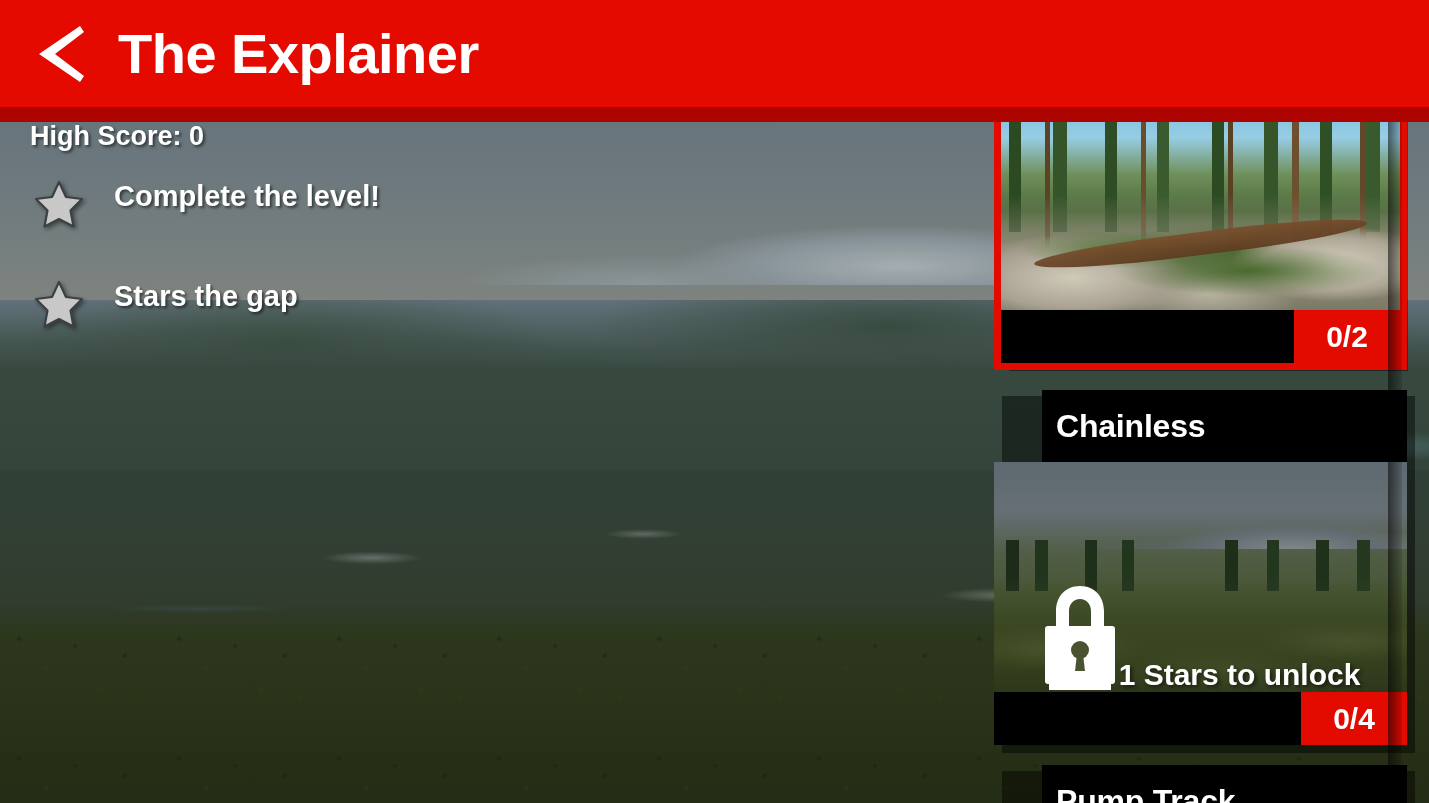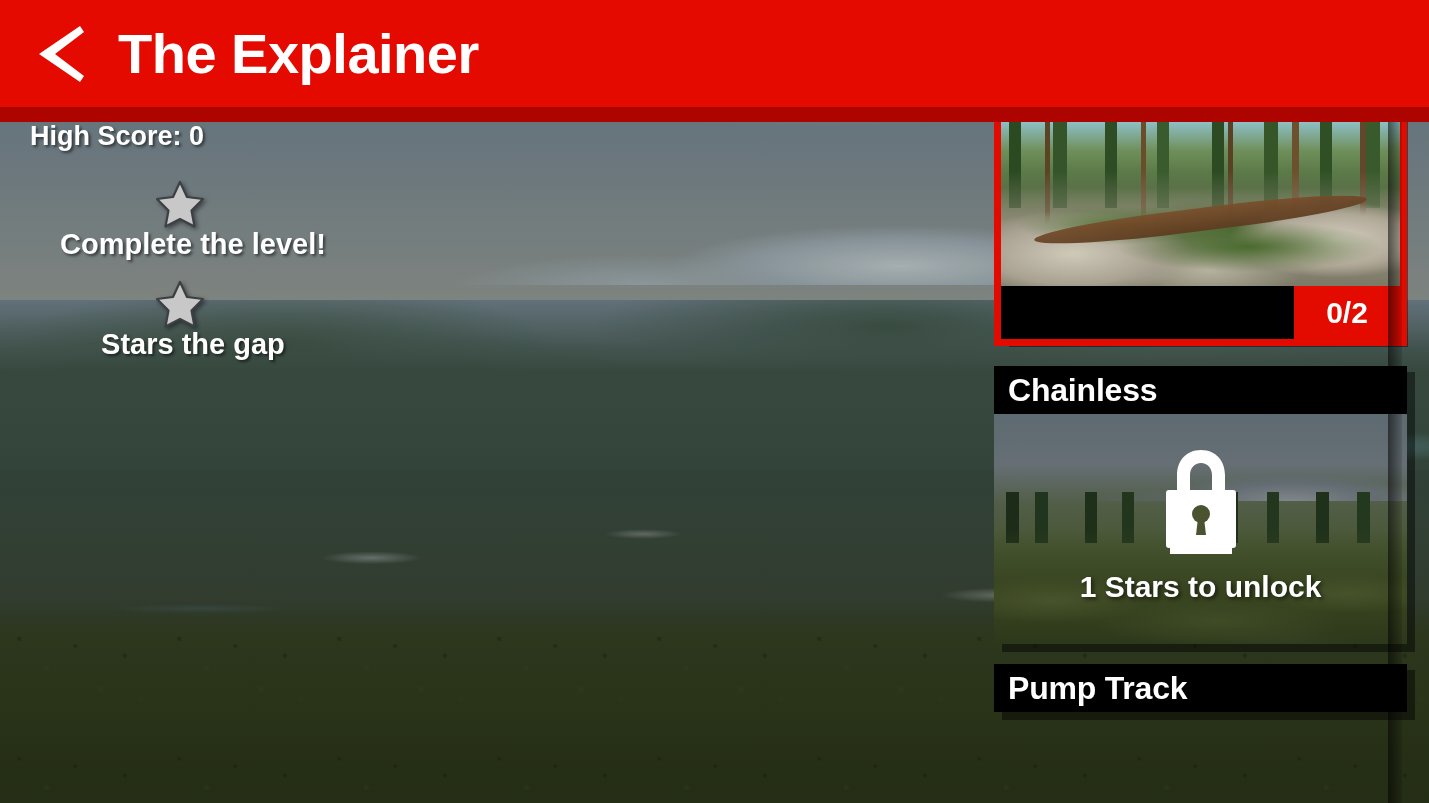--- a/index.html
+++ b/index.html
@@ -109,21 +109,21 @@
   }
 
   
   #level-info { position:absolute; top:122px; left:30px; z-index:15; }
   .stat-line {
     color:#ffffff; font-size:27px; font-weight:700; line-height:1.1;
     margin-bottom:6px; text-shadow:2px 2px 3px rgba(0,0,0,.55);
     white-space:nowrap;
   }
   #objectives { margin-top:28px; }
-  .objective { display:flex; align-items:center; height:62px; margin-bottom:38px;flex-direction:column; }
+  .objective { display:flex; align-items:flex-start; height:62px; margin-bottom:38px; }
   .objective .star { width:50px; height:48px; flex:none; margin-left:4px; }
   .objective .star svg { display:block; filter:drop-shadow(2px 2px 2px rgba(0,0,0,.45)); }
   .objective-label {
     margin-left:30px; color:#ffffff; font-size:29px; font-weight:700;
     text-shadow:2px 2px 3px rgba(0,0,0,.55); white-space:nowrap;
   }
 
   
   #level-list {
     position:absolute; top:0; left:988px; width:454px; height:803px;
@@ -131,22 +131,22 @@
   }
   .level-card { position:relative; width:413px; margin:0 0 20px 6px; }
   .level-card.selected {
     border:7px solid #e30a00; padding:0; margin-left:6px; width:413px;
   }
   .card-shadow {
     position:absolute; top:6px; left:8px; right:-8px; bottom:-8px;
     background:rgba(0,0,0,.45); z-index:-1;
   }
   .card-title-bar {
-    background:#000000; height:48px; display:flex; align-items:center;
-    padding:0 0 0 14px; overflow:hidden;
+    background:#000000; height:72px; display:flex; align-items:center;
+    padding:0 0 0 14px; overflow:hidden;margin-left:48px;
   }
   .card-title {
     color:#ffffff; font-size:32px; font-weight:700; line-height:1;
     white-space:nowrap; letter-spacing:-.2px;
   }
   .card-thumb { position:relative; width:100%; height:205px; overflow:hidden; }
 
   
   .thumb-forest {
     background:
@@ -227,21 +227,21 @@
       radial-gradient(ellipse 130px 30px at 14% 62%, #6d7f43 0%, rgba(109,127,67,0) 76%),
       radial-gradient(ellipse 160px 34px at 54% 80%, #5f7339 0%, rgba(95,115,57,0) 78%),
       radial-gradient(ellipse 120px 26px at 86% 56%, #6a7e42 0%, rgba(106,126,66,0) 76%),
       radial-gradient(ellipse 90px 20px at 72% 96%, #4d5f30 0%, rgba(77,95,48,0) 78%),
       linear-gradient(180deg, rgba(96,114,60,0) 0%, #56682f 60%, #45552a 100%);
   }
   .thumb-dim { position:absolute; inset:0; background:rgba(0,0,0,.34); }
 
   .lock-overlay {
     position:absolute; inset:0; z-index:4;
-    display:flex; flex-direction:column; align-items:center; justify-content:center;
+    display:flex; flex-direction:row; align-items:flex-end; justify-content:center;
   }
   .lock-overlay svg { display:block; margin-top:-6px; }
   .unlock-text {
     margin-top:14px; color:#ffffff; font-size:30px; font-weight:700;
     text-shadow:2px 2px 4px rgba(0,0,0,.6); white-space:nowrap;
   }
 
   .card-footer {
     height:53px; background:#000000; display:flex;
     align-items:stretch; justify-content:flex-end;
@@ -351,20 +351,23 @@
               <path d="M39 2 C24 2 15 13 15 27 L15 42 L28 42 L28 27 C28 20 32.5 15 39 15 C45.5 15 50 20 50 27 L50 42 L63 42 L63 27 C63 13 54 2 39 2 Z" fill="#ffffff"></path>
               <rect x="4" y="42" width="70" height="58" rx="3" fill="#ffffff"></rect>
               <rect x="8" y="100" width="62" height="6" fill="#ffffff"></rect>
               <circle cx="39" cy="66" r="9" fill="#4a5330"></circle>
               <path d="M36 70 L42 70 L44 87 L34 87 Z" fill="#4a5330"></path>
             </svg>
           </span>
           <div class="unlock-text">1 Stars to unlock</div>
         </div>
       </div>
+      <div class="card-footer">
+        <div class="star-count">0/4</div>
+      </div>
     </div>
 
     <div class="level-card">
       <div class="card-shadow"></div>
       <div class="card-title-bar">
         <span class="card-title">Pump Track</span>
       </div>
 
     </div>
 

